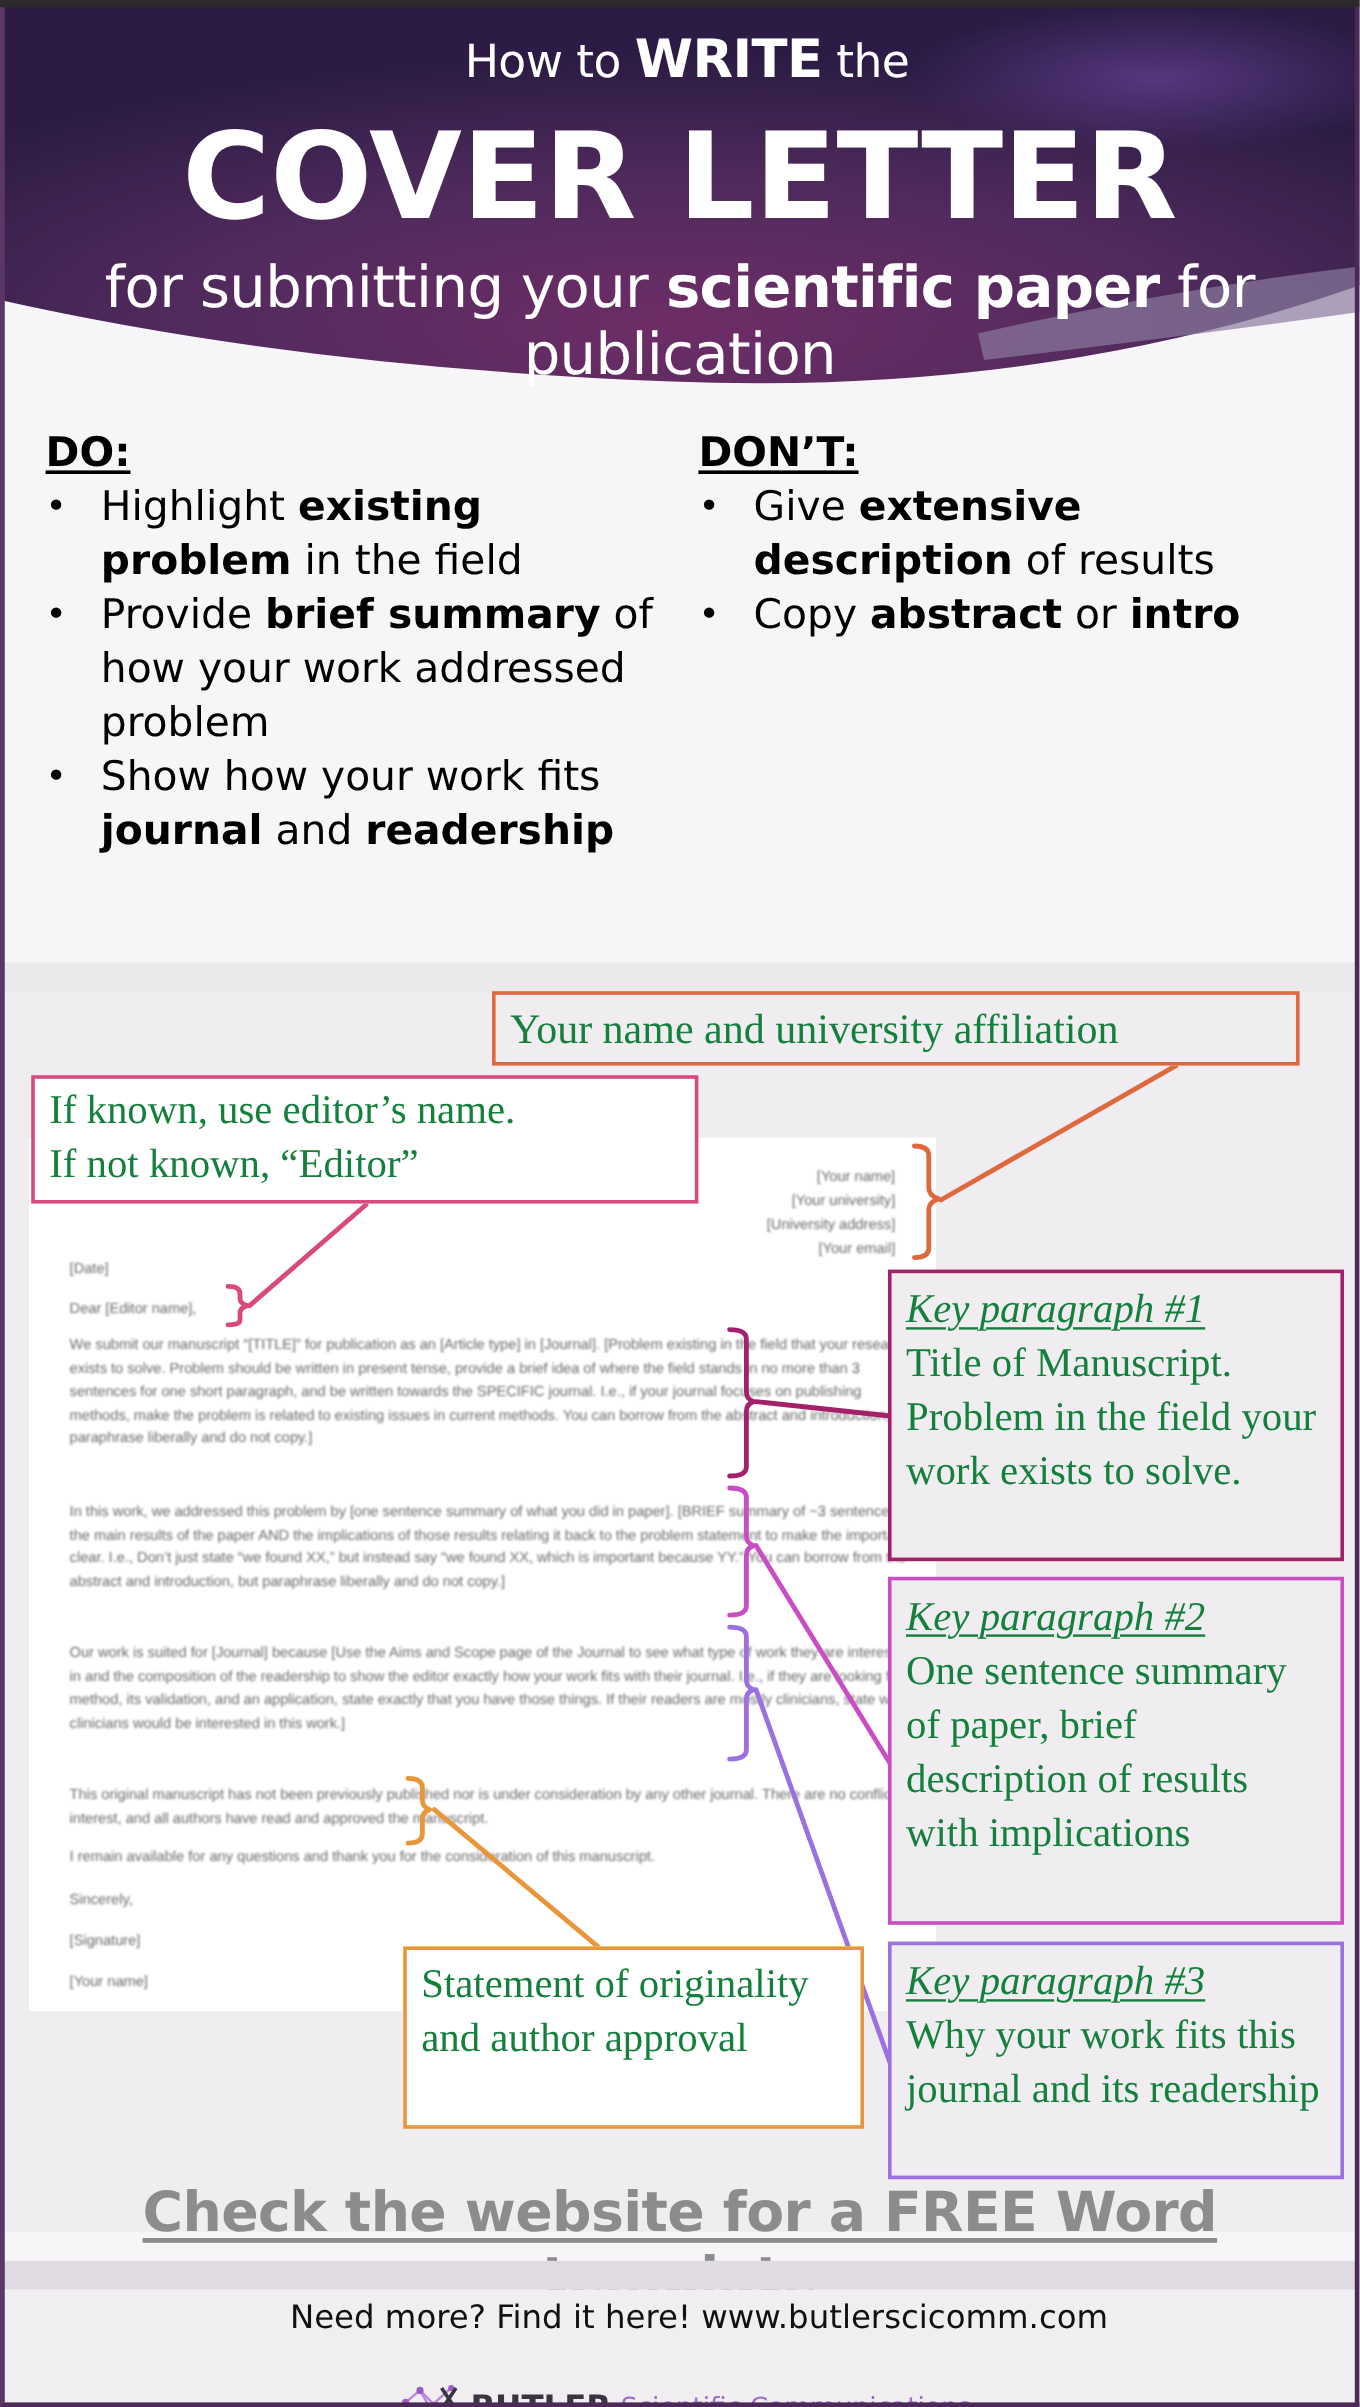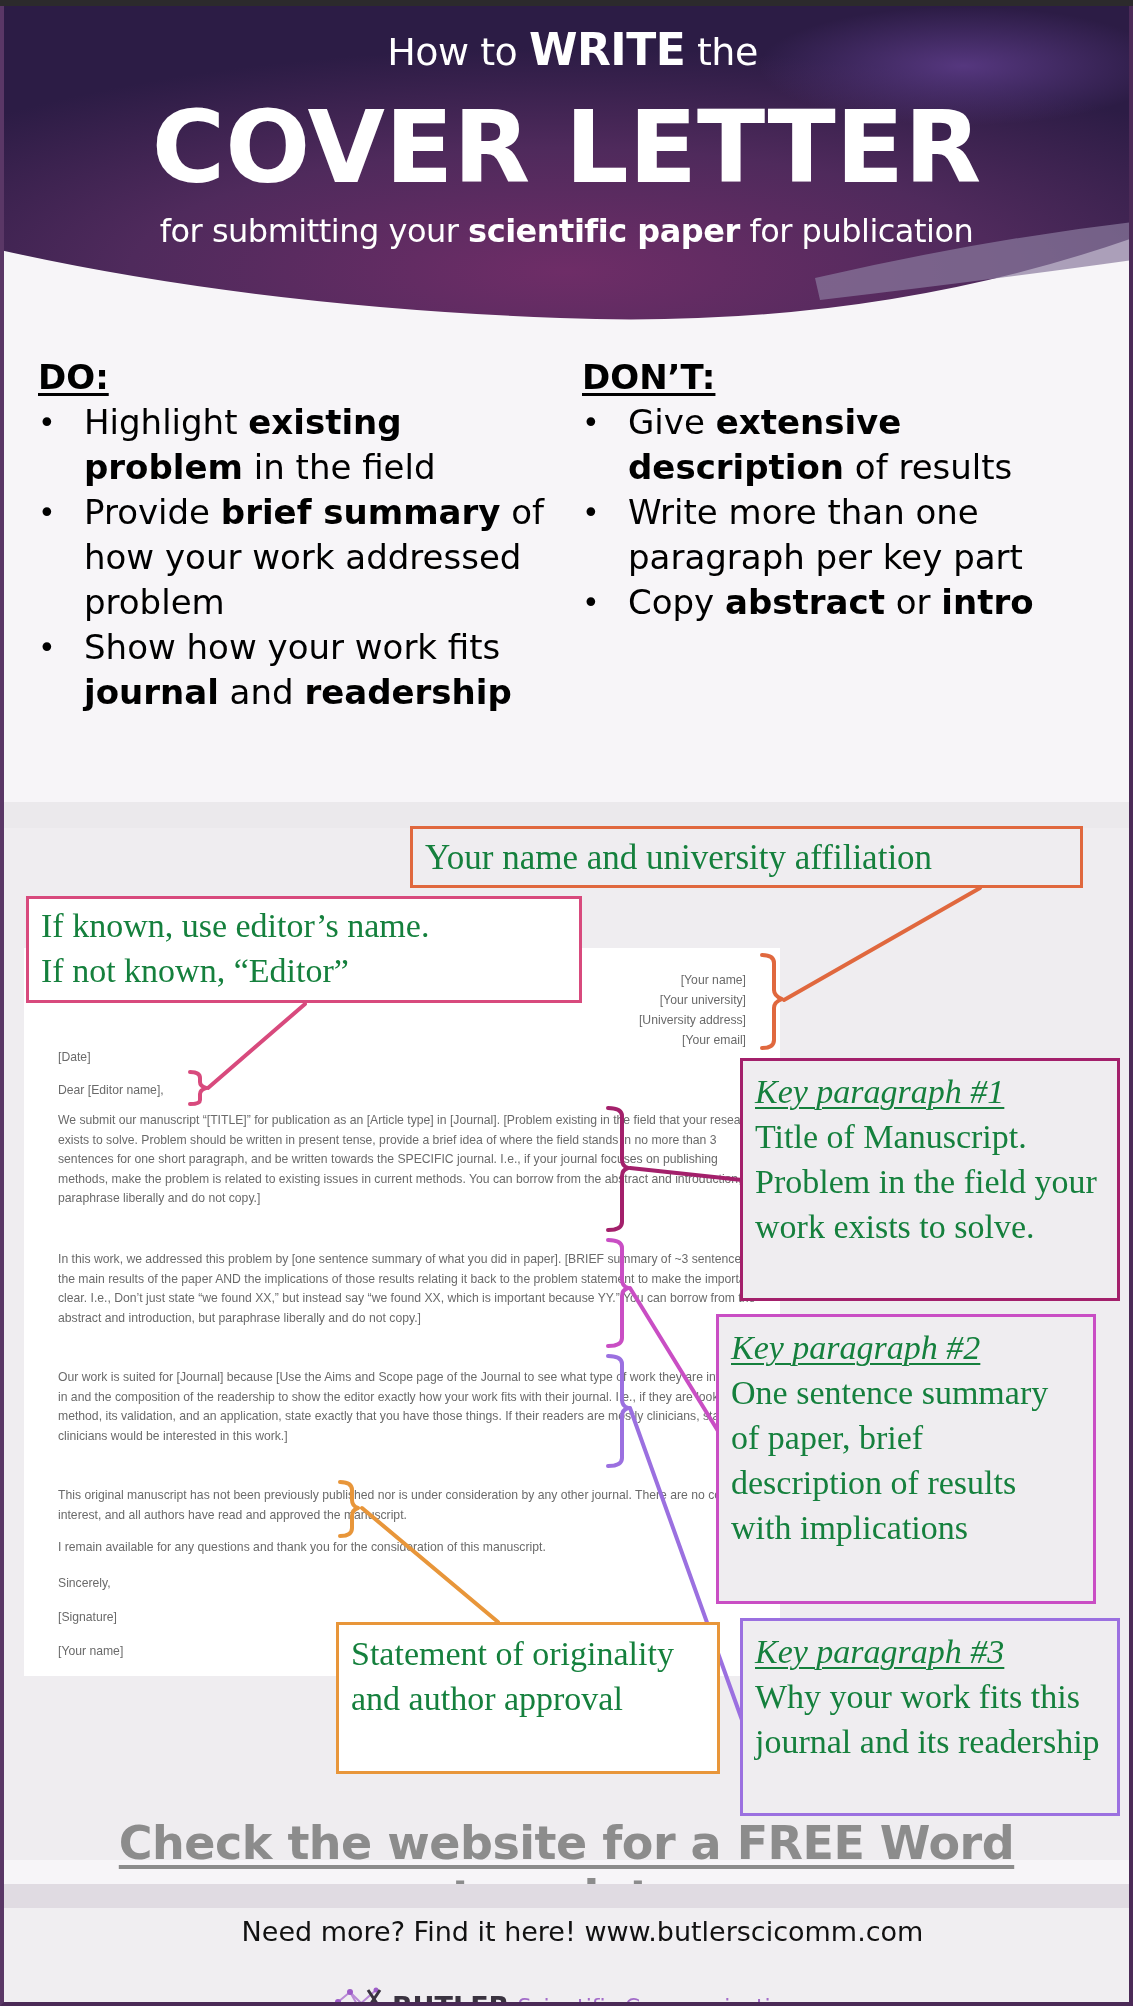--- a/index.html
+++ b/index.html
@@ -26,21 +26,21 @@
     position: absolute; top: 24px; left: 0; width: 1133px; text-align: center;
     color: #fff; font-size: 38px; font-family: "DejaVu Sans", sans-serif; letter-spacing: -0.5px; padding-left: 12px;
   }
   .h-line1 b { font-weight: bold; font-size: 44px; }
   .h-line2 {
     position: absolute; top: 88px; left: 0; width: 1133px; text-align: center;
     color: #fff; font-size: 100px; font-weight: bold; letter-spacing: 0px; line-height: 120px;
   }
   .h-line3 {
     position: absolute; top: 212px; left: 0; width: 1133px; text-align: center;
-    color: #fff; font-size: 32px; letter-spacing: -0.5px;
+    color: #fff; font-size: 48px; letter-spacing: -0.5px;
   }
   .h-line3 b { font-weight: bold; }
 
   
   .dodont { position: absolute; top: 355px; font-size: 34px; line-height: 45px; }
   .dodont .title { font-weight: bold; text-decoration: underline; text-decoration-thickness: 3px; text-underline-offset: 4px; font-size: 34px; }
   .dodont ul { list-style: none; }
   .dodont li { position: relative; padding-left: 46px; }
   .dodont li::before { content: "•"; position: absolute; left: 0; top: 0; font-size: 30px; }
   .dodont .b { font-weight: bold; }
@@ -71,21 +71,21 @@
 
   .overlay { position: absolute; left: 0; top: 0; pointer-events: none; }
 
   .callout {
     position: absolute; border: 3px solid; font-family: Liberation Serif, serif;
     font-size: 34px; line-height: 45px; color: #15803d; padding: 0 12px;
   }
   .c-name { left: 410px; top: 826px; width: 673px; height: 62px; border-color: #e0683e; background: #efedf0; padding-top: 6px; font-size: 35px; }
   .c-editor { left: 26px; top: 896px; width: 556px; height: 107px; border-color: #d84a7d; background: #fff; padding-top: 4px; font-size: 34px; }
   .c-kp1 { left: 740px; top: 1058px; width: 380px; height: 243px; border-color: #a3206b; background: #efedf0; padding-top: 8px; }
-  .c-kp2 { left: 716px; top: 1314px; width: 380px; height: 290px; border-color: #c94ec4; background: #efedf0; padding-top: 8px; }
+  .c-kp2 { left: 740px; top: 1314px; width: 380px; height: 290px; border-color: #c94ec4; background: #efedf0; padding-top: 8px; }
   .c-kp3 { left: 740px; top: 1618px; width: 380px; height: 198px; border-color: #9b70e0; background: #efedf0; padding-top: 8px; }
   .c-orig { left: 288px; top: 1622px; width: 384px; height: 152px; border-color: #e8963a; background: #fff; padding-top: 6px; margin-left: 48px; }
   .kp-title { font-style: italic; text-decoration: underline; text-decoration-thickness: 2px; text-underline-offset: 4px; }
 
   .cta {
     position: absolute; left: 0; top: 1816px; width: 1133px; text-align: center;
     font-size: 46px; font-weight: bold; color: #8c8c8c;
     text-decoration: underline; text-decoration-thickness: 4px; text-underline-offset: 6px; letter-spacing: -0.5px;
   }
   .footer-band { position: absolute; left: 0; top: 1884px; width: 1133px; height: 24px; background: #e0dbe2; }
@@ -129,21 +129,20 @@
     <li><span>Highlight </span><span class="b">existing problem</span><span> in the field</span></li>
     <li><span>Provide </span><span class="b">brief summary</span><span> of how your work addressed problem</span></li>
     <li><span>Show how your work fits </span><span class="b">journal</span><span> and </span><span class="b">readership</span></li>
   </ul>
 </div>
 
 <div class="dodont dont-col">
   <div class="title">DON’T:</div>
   <ul>
     <li><span>Give </span><span class="b">extensive description</span><span> of results</span></li>
-    <li><span>Write more than one paragraph per key part</span></li>
     <li><span>Copy </span><span class="b">abstract</span><span> or </span><span class="b">intro</span></li>
   </ul>
 </div>
 
 <div class="divider-band"></div>
 <div class="letter-bg"></div>
 
 <div class="paper">
   <div class="ltxt addr">
     <div>[Your name]</div>

